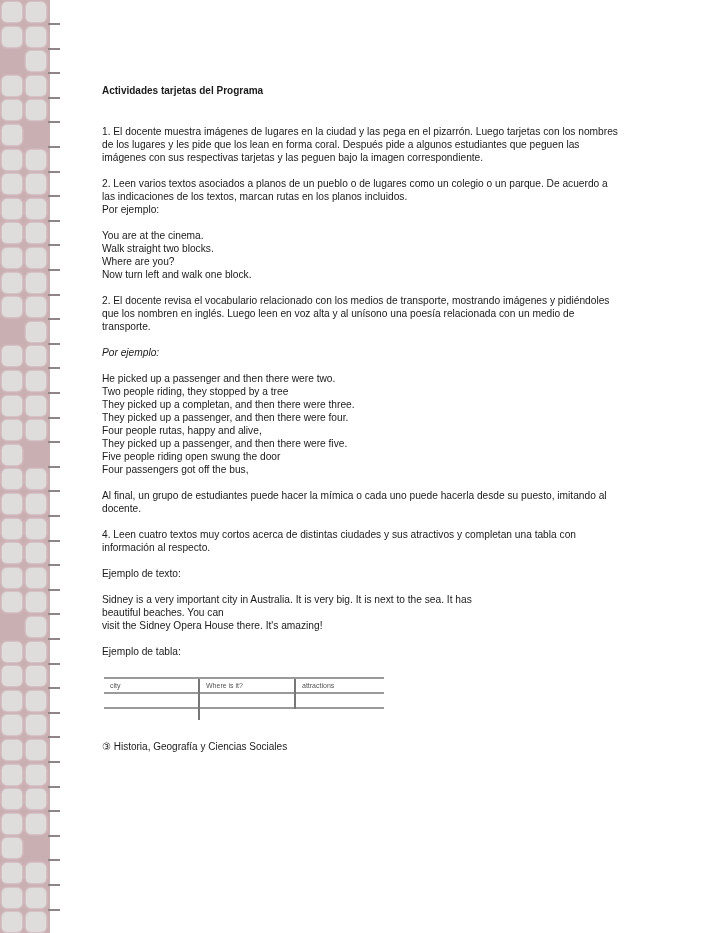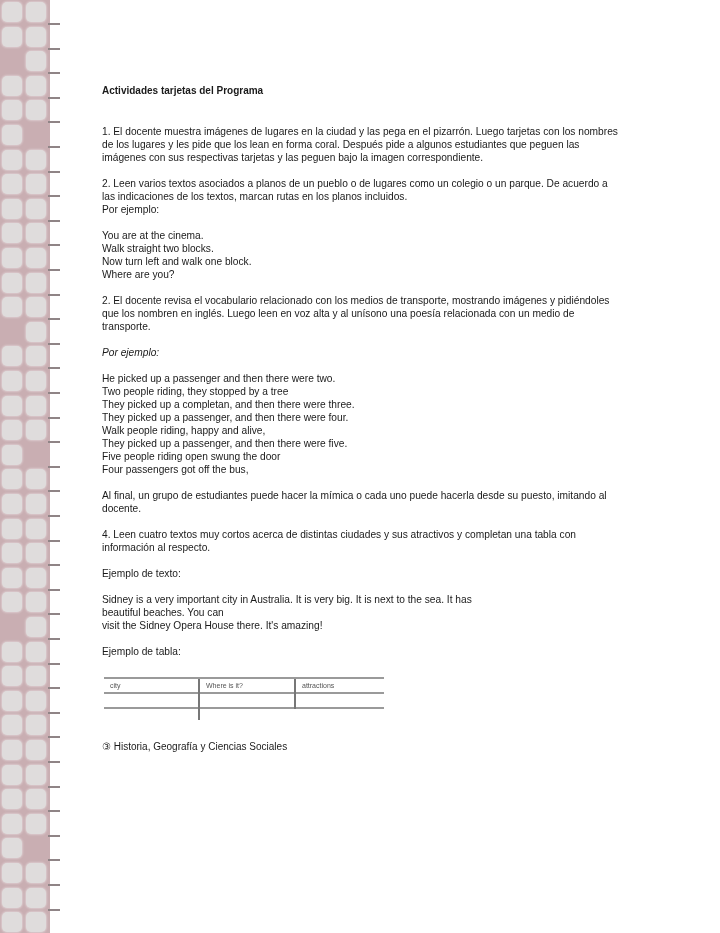--- a/index.html
+++ b/index.html
@@ -163,36 +163,36 @@
 
   <p>1. El docente muestra imágenes de lugares en la ciudad y las pega en el pizarrón. Luego tarjetas con los nombres de los lugares y les pide que los lean en forma coral. Después pide a algunos estudiantes que peguen las imágenes con sus respectivas tarjetas y las peguen bajo la imagen correspondiente.</p>
 
   <p>
     <span>2. Leen varios textos asociados a planos de un pueblo o de lugares como un colegio o un parque. De acuerdo a las indicaciones de los textos, marcan rutas en los planos incluidos.</span><br>
     <span>Por ejemplo:</span>
     <span class="lines it">
       </span></p>
     <div>You are at the cinema.</div>
       <div>Walk straight two blocks.</div>
+      <div>Where are you?</div>
       <div>Now turn left and walk one block.</div>
-      <div>Where are you?</div>
 
   <p></p>
 
   <p>2. El docente revisa el vocabulario relacionado con los medios de transporte, mostrando imágenes y pidiéndoles que los nombren en inglés. Luego leen en voz alta y al unísono una poesía relacionada con un medio de transporte.</p>
 
   <p>
     <span class="it">Por ejemplo:</span>
     <span class="lines it">
       </span></p>
       <div>He picked up a passenger and then there were two.</div>
       <div>Two people riding, they stopped by a tree</div>
       <div>They picked up a completan, and then there were three.</div>
       <div>They picked up a passenger, and then there were four.</div>
-      <div>Walk people riding, happy and alive,</div>
+      <div>Four people rutas, happy and alive,</div>
       <div>They picked up a passenger, and then there were five.</div>
       <div>Five people riding open swung the door</div>
       <div>Four passengers got off the bus,</div>
 
   <p></p>
 
   <p>Al final, un grupo de estudiantes puede hacer la mímica o cada uno puede hacerla desde su puesto, imitando al docente.</p>
 
   <p>4. Leen cuatro textos muy cortos acerca de distintas ciudades y sus atractivos y completan una tabla con información al respecto.</p>
 

